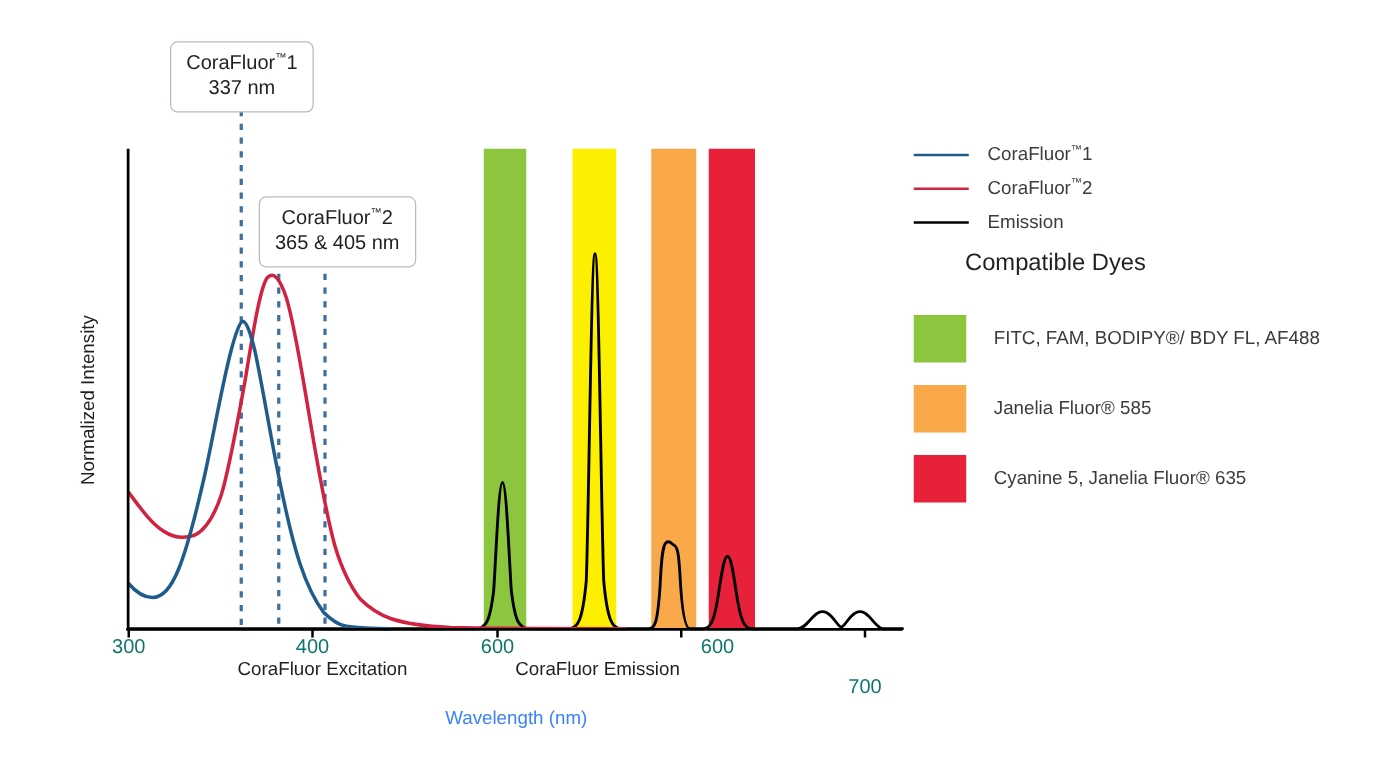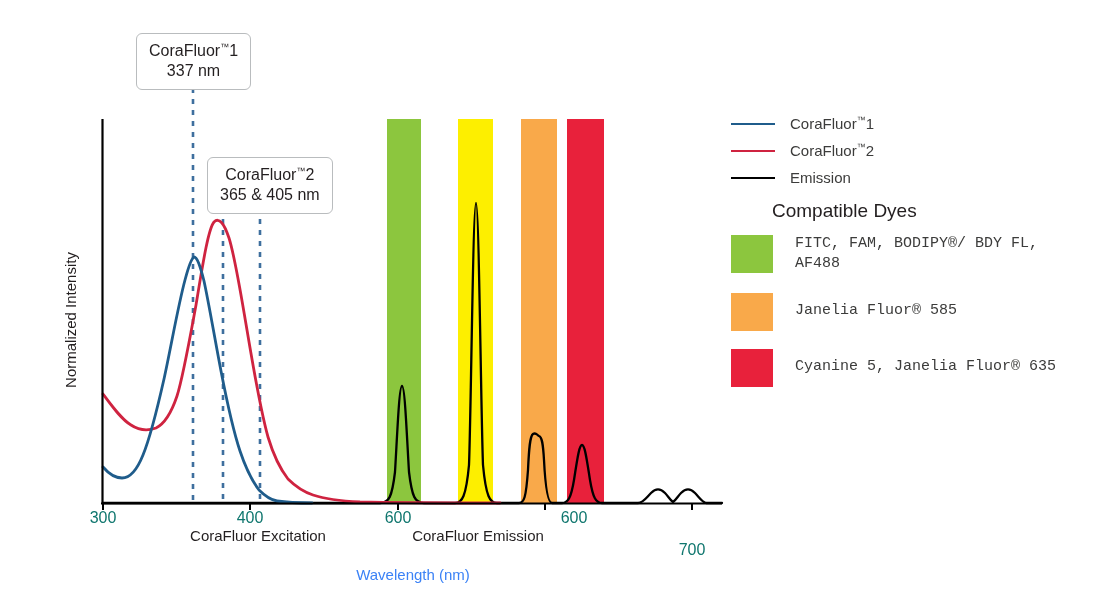--- a/index.html
+++ b/index.html
@@ -132,23 +132,22 @@
     top: 200px;
     font-size: 19px;
     font-weight: normal;
     color: #231f20;
     white-space: nowrap;
     margin-left: 41px;
   }
   #dyes-list {
     position: absolute;
     left: 731px;
-    top: 234px;
+    top: 252px;
     width: 360px;
-    font-family: Liberation Mono, monospace;
   }
   .dye-row {
     display: flex;
     align-items: center;
     margin-bottom: 18px;
     min-height: 38px;
   }
   .dye-swatch {
     width: 42px;
     height: 38px;

